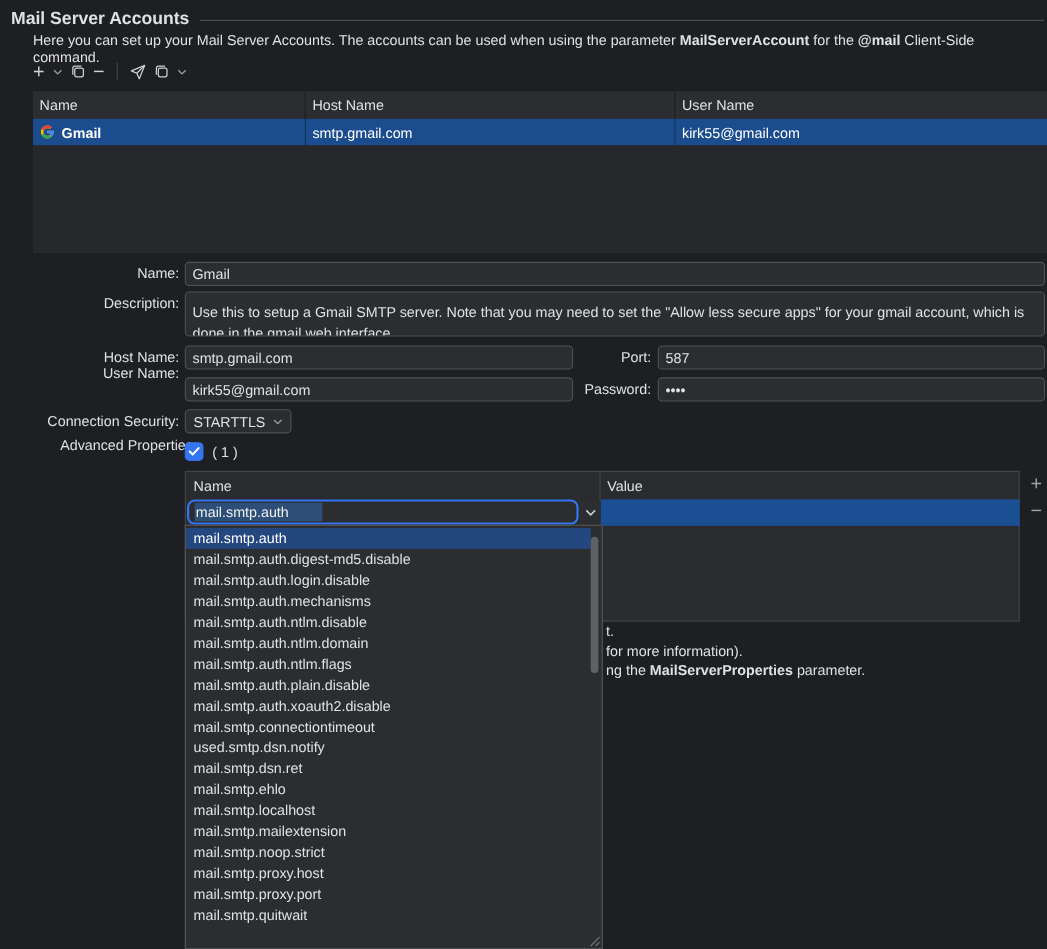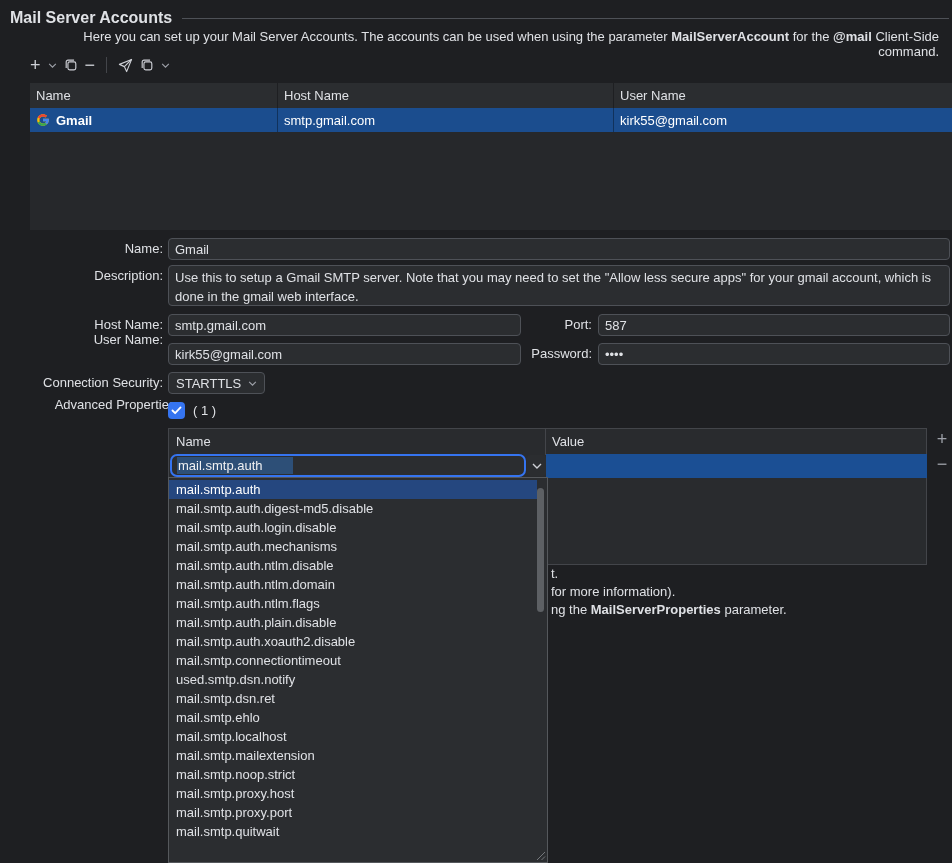--- a/index.html
+++ b/index.html
@@ -4,21 +4,21 @@
 <style>
   * { margin:0; padding:0; box-sizing:border-box; }
   html,body { background:#1e1f22; }
   body { font-family:"Liberation Sans", sans-serif; }
   #app { position:relative; width:952px; height:863px; background:#1e1f22; color:#dfe1e5; font-size:13px; overflow:hidden; }
 
   
   .title-row { position:absolute; left:10px; top:9px; right:3px; display:flex; align-items:center; }
   .title { font-weight:700; font-size:16px; color:#dfe1e5; white-space:nowrap; }
   .title-line { flex:1; height:1px; background:#4e5157; margin-left:10px; }
-  .desc { position:absolute; left:30px; top:29px; right:13px; color:#dfe1e5;text-align:right; }
+  .desc { position:absolute; left:30px; top:29px; right:13px; color:#dfe1e5; }
   .desc b { font-weight:700; }
 
   
   .toolbar { position:absolute; left:30px; top:53px; height:24px; display:flex; align-items:center; gap:7px; color:#ced0d6; }
   .tb-btn { display:flex; align-items:center; justify-content:center; height:20px; cursor:default; }
   .glyph { font-size:18px; line-height:18px; color:#ced0d6; }
   .tb-sep { width:1px; height:16px; background:#43454a; margin:0 4px; }
 
   
   .accounts-table { position:absolute; left:30px; top:83px; width:922px; height:147px; background:#26282b; }
@@ -29,21 +29,21 @@
   .at-header .at-col + .at-col { border-left:1px solid #1e1f22; }
   .at-row .at-col + .at-col { border-left:1px solid rgba(0,0,0,0.35); }
   .gicon { display:inline-flex; margin-right:6px; }
   .at-row .c1 span.acct-name { font-weight:700; }
 
   
   .f-label { position:absolute; left:0; width:163px; text-align:right; line-height:22px; color:#dfe1e5; }
   .f-input { position:absolute; height:22px; background:#2b2d30; border:1px solid #4e5157; border-radius:4px;
              color:#dfe1e5; font-size:13px; padding:0 6px; font-family:inherit; outline:none; }
   .f-textarea { position:absolute; left:168px; top:265px; width:782px; height:41px; background:#2b2d30;
-                border:1px solid #4e5157; border-radius:4px; color:#dfe1e5; padding:2px 6px; line-height:19px; overflow:hidden; }
+                border:1px solid #4e5157; border-radius:4px; color:#dfe1e5; padding:8px 6px; line-height:19px; overflow:hidden; }
   .f-select { position:absolute; left:168px; top:372px; width:97px; height:22px; background:#2b2d30;
               border:1px solid #4e5157; border-radius:4px; display:flex; align-items:center;
               justify-content:space-between; padding:0 7px; color:#dfe1e5; }
   .checkbox { position:absolute; left:168px; top:402px; width:17px; height:17px; background:#3574f0;
               border-radius:4px; display:flex; align-items:center; justify-content:center; }
   .adv-count { position:absolute; left:193px; top:402px; line-height:17px; color:#dfe1e5; }
 
   
   .props-table { position:absolute; left:168px; top:428px; width:759px; height:137px;
                  border:1px solid #43454a; background:#292b2e; }

